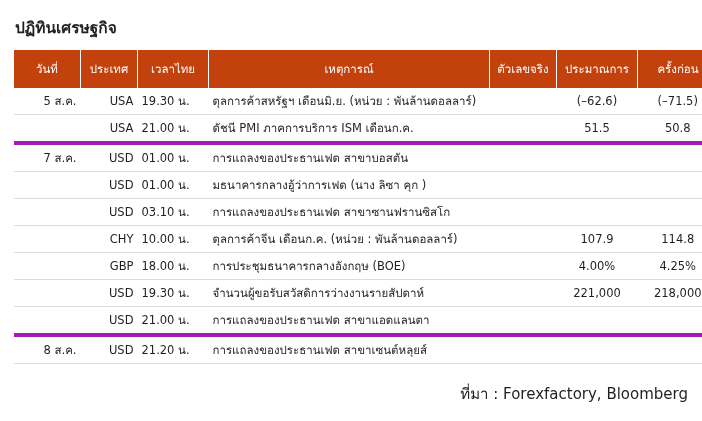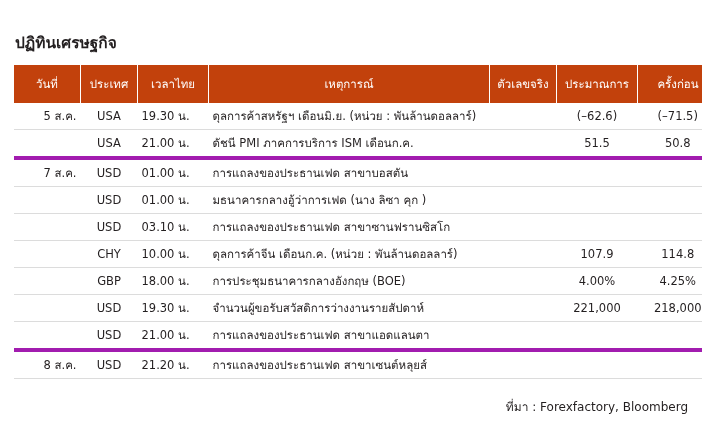--- a/index.html
+++ b/index.html
@@ -12,21 +12,21 @@
     background: #ffffff;
     font-family: "DejaVu Sans", "Liberation Sans", sans-serif;
     color: #231f20;
     overflow: hidden;
   }
   .page {
     position: relative;
     width: 580px;
     height: 421px;
     box-sizing: border-box;
-    padding: 16px 14px;
+    padding: 1px 14px;
   }
   .title {
     font-size: 15.5px;
     font-weight: bold;
     color: #231f20;
     padding: 14px 0 10px 1px;
     letter-spacing: 0px;
   }
   table.cal {
     border-collapse: collapse;
@@ -58,39 +58,39 @@
     white-space: nowrap;
     overflow: hidden;
   }
   tbody tr.grouptop td {
     border-top: 4px solid #a21caf;
   }
   tbody tr:first-child td {
     border-top: none;
   }
   td.c-date   { text-align: right; width: 62px; }
-  td.c-ctry   { text-align: center; width: 52px; }
+  td.c-ctry   { text-align: right; width: 52px; }
   td.c-time   { text-align: left; width: 66px; }
   td.c-event  { text-align: left;   width: 276px; padding-left: 10px; }
   td.c-actual { text-align: center; width: 62px; }
   td.c-fcast  { text-align: center; width: 76px; }
   td.c-prev   { text-align: center; width: 76px; }
 
   th.h-date   { width: 62px; }
   th.h-ctry   { width: 52px; margin-left: 9px; }
   th.h-time   { width: 66px; }
   th.h-event  { width: 276px; }
   th.h-actual { width: 62px; }
   th.h-fcast  { width: 76px; }
   th.h-prev   { width: 76px; }
 
   .source {
     width: 674px;
     text-align: right;
-    font-size: 12px;
+    font-size: 15px;
     color: #231f20;
     padding-top: 18px;
   }
 </style>
 </head>
 <body>
 
 <div class="page">
 
   <div class="title">ปฏิทินเศรษฐกิจ</div>

